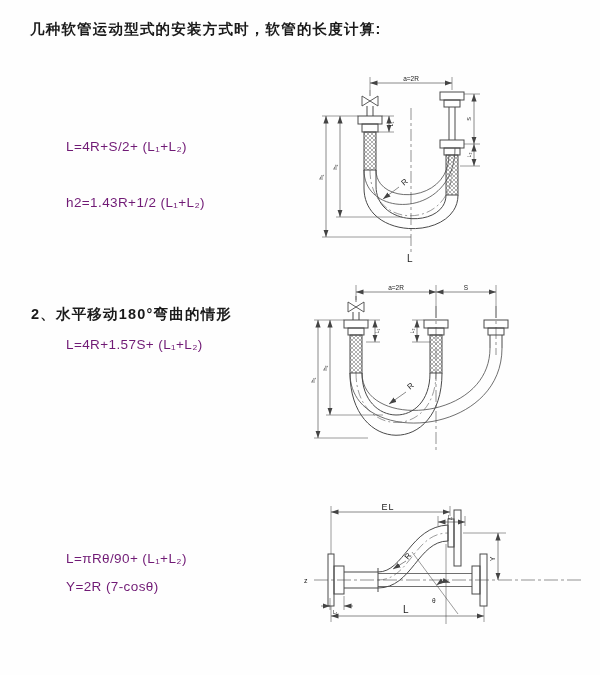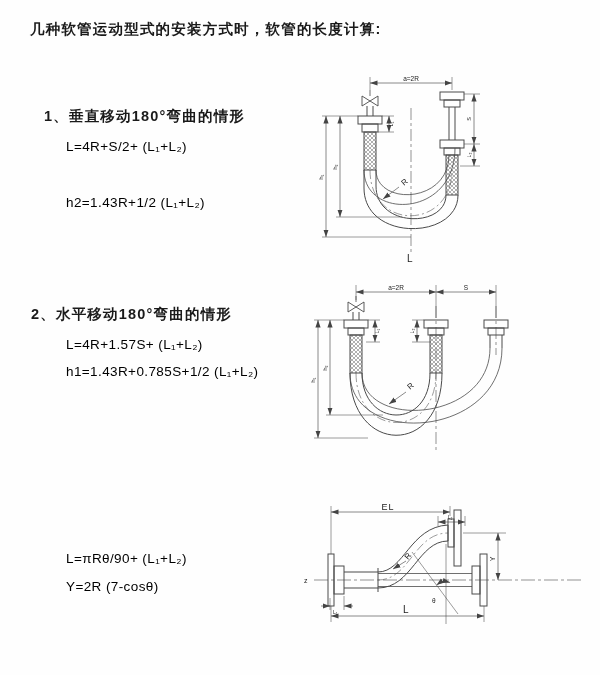--- a/index.html
+++ b/index.html
@@ -1,31 +1,30 @@
 <!DOCTYPE html>
 <html><head>
 <meta charset="utf-8">
 <style>
   html,body{margin:0;padding:0;background:#ffffff;}
   body{width:600px;height:675px;position:relative;font-family:"Liberation Sans",sans-serif;color:#1a1a1a;overflow:hidden;}
   .page{position:absolute;inset:0;background:#fefefe;text-align:right;}
   .title{position:absolute;left:30px;top:20px;font-size:14.5px;font-weight:bold;letter-spacing:1.2px;}
   .sec-h{position:absolute;font-size:14.5px;font-weight:bold;letter-spacing:1.2px;}
-  .formula{position:absolute;font-size:13.5px;letter-spacing:.4px;color:#000000;}
+  .formula{position:absolute;font-size:13.5px;letter-spacing:.4px;color:#701a75;}
   svg.diag{position:absolute;}
   svg text{font-family:"Liberation Sans",sans-serif;fill:#222;}
 </style>
 </head>
 <body>
 
 <div class="page">
 
   <div class="title">几种软管运动型式的安装方式时，软管的长度计算:</div>
 
-  <div class="sec-h" style="left:44px;top:107px">1、垂直移动180°弯曲的情形</div>
   <div class="formula" style="left:66px;top:139px">L=4R+S/2+ (L₁+L₂)</div>
   <div class="formula" style="left:66px;top:195px">h2=1.43R+1/2 (L₁+L₂)</div>
 
   <svg class="diag" style="left:312px;top:70px" width="270" height="196" viewBox="0 0 270 196">
     <defs>
       <marker id="ar" markerWidth="10" markerHeight="8" refX="7.5" refY="3" orient="auto-start-reverse" markerUnits="userSpaceOnUse">
         <path d="M0,0.4 L7.5,3 L0,5.6 Z" fill="#444"></path>
       </marker>
       <pattern id="bp" width="4" height="4" patternUnits="userSpaceOnUse">
         <path d="M0,0 L4,4 M4,0 L0,4" stroke="#7a7a7a" stroke-width="0.6" fill="none"></path>
@@ -86,21 +85,20 @@
       <text x="11" y="107" font-size="5.5" transform="rotate(-90 11 107)" text-anchor="middle">h₁</text>
       <text x="159" y="49" font-size="5.5" transform="rotate(-90 159 49)" text-anchor="middle">S</text>
       <text x="159" y="85" font-size="5" transform="rotate(-90 159 85)" text-anchor="middle">L₂</text>
       <text x="92" y="116" font-size="8" transform="rotate(-40 92 116)">R</text>
       <text x="95" y="192" font-size="10">L</text>
     </g>
   </svg>
 
   <div class="sec-h" style="left:31px;top:305px">2、水平移动180°弯曲的情形</div>
   <div class="formula" style="left:66px;top:337px">L=4R+1.57S+ (L₁+L₂)</div>
-  <div class="formula" style="left:66px;top:364px">h1=1.43R+0.785S+1/2 (L₁+L₂)</div>
 
   <svg class="diag" style="left:308px;top:280px" width="285" height="182" viewBox="0 0 285 182">
     <g stroke="#4a4a4a" fill="none" stroke-width="1">
       <line x1="128" y1="26" x2="128" y2="172" stroke-width="0.6" stroke-dasharray="12 3 3 3"></line>
       <line x1="188" y1="26" x2="188" y2="75" stroke-width="0.6" stroke-dasharray="12 3 3 3"></line>
 
       <line x1="48" y1="5" x2="48" y2="20" stroke-width="0.55"></line>
       <line x1="128" y1="5" x2="128" y2="38" stroke-width="0.55"></line>
       <line x1="188" y1="5" x2="188" y2="38" stroke-width="0.55"></line>
       <line x1="48" y1="12" x2="128" y2="12" stroke-width="0.65" marker-start="url(#ar)" marker-end="url(#ar)"></line>

